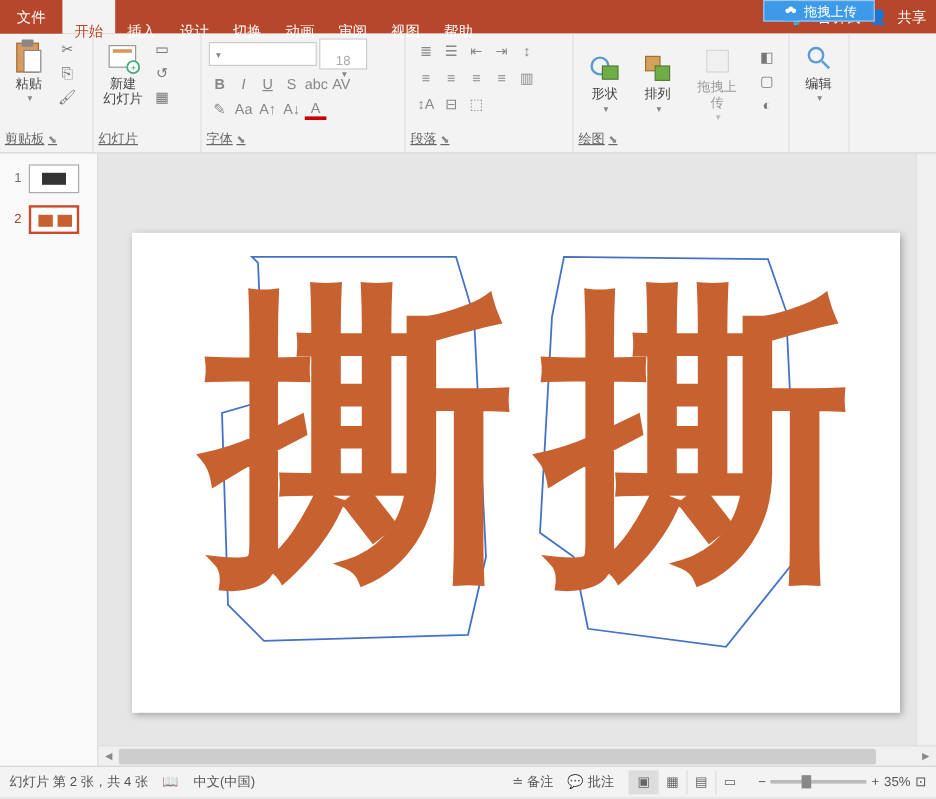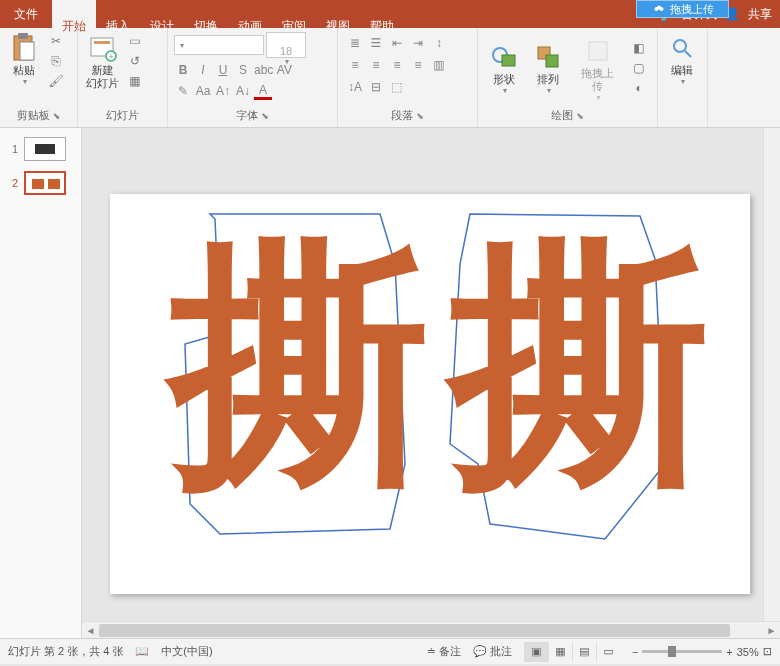--- a/index.html
+++ b/index.html
@@ -15,21 +15,21 @@
 .tab { padding: 12px 10px; height: 28px; line-height: 28px; font-size: 12px; cursor: pointer; }
 .tab.file { background: #b7472a; padding: 0 14px; }
 .tab.active { background: #f3f3f3; color: #b7472a; }
 .titlebar-right { margin-left: auto; display: flex; align-items: center; gap: 8px; padding-right: 8px; }
 .bulb { font-size: 14px; }
 
 
 .ribbon { height: 100px; background: #f3f3f3; border-bottom: 1px solid #d0d0d0; display: flex; }
 .rgroup { display: flex; flex-direction: column; border-right: 1px solid #e0e0e0; padding: 2px 4px; }
 .rgroup-content { flex: 1; display: flex; align-items: flex-start; }
-.rgroup-label { text-align: center; font-size: 11px; color: #666; padding: 2px 0; display: flex; align-items: center; justify-content: center; gap: 3px; }
+.rgroup-label { text-align: center; font-size: 11px; color: #666; padding: 2px 0; display: flex; align-items: center; justify-content: flex-start; gap: 3px; text-decoration: underline; }
 .launcher { font-size: 9px; color: #888; }
 
 .bigbtn { display: flex; flex-direction: column; align-items: center; padding: 2px 4px; cursor: pointer; }
 .bigbtn-icon { width: 32px; height: 32px; display: flex; align-items: center; justify-content: center; }
 .bigbtn-label { font-size: 11px; color: #444; text-align: center; line-height: 13px; }
 .smallbtns { display: flex; flex-direction: column; gap: 2px; padding: 2px; }
 .smallbtn { width: 20px; height: 18px; display: flex; align-items: center; justify-content: center; cursor: pointer; color: #777; font-size: 12px; }
 
 .font-group { display: flex; flex-direction: column; gap: 3px; padding: 2px; }
 .font-row { display: flex; gap: 2px; align-items: center; }

